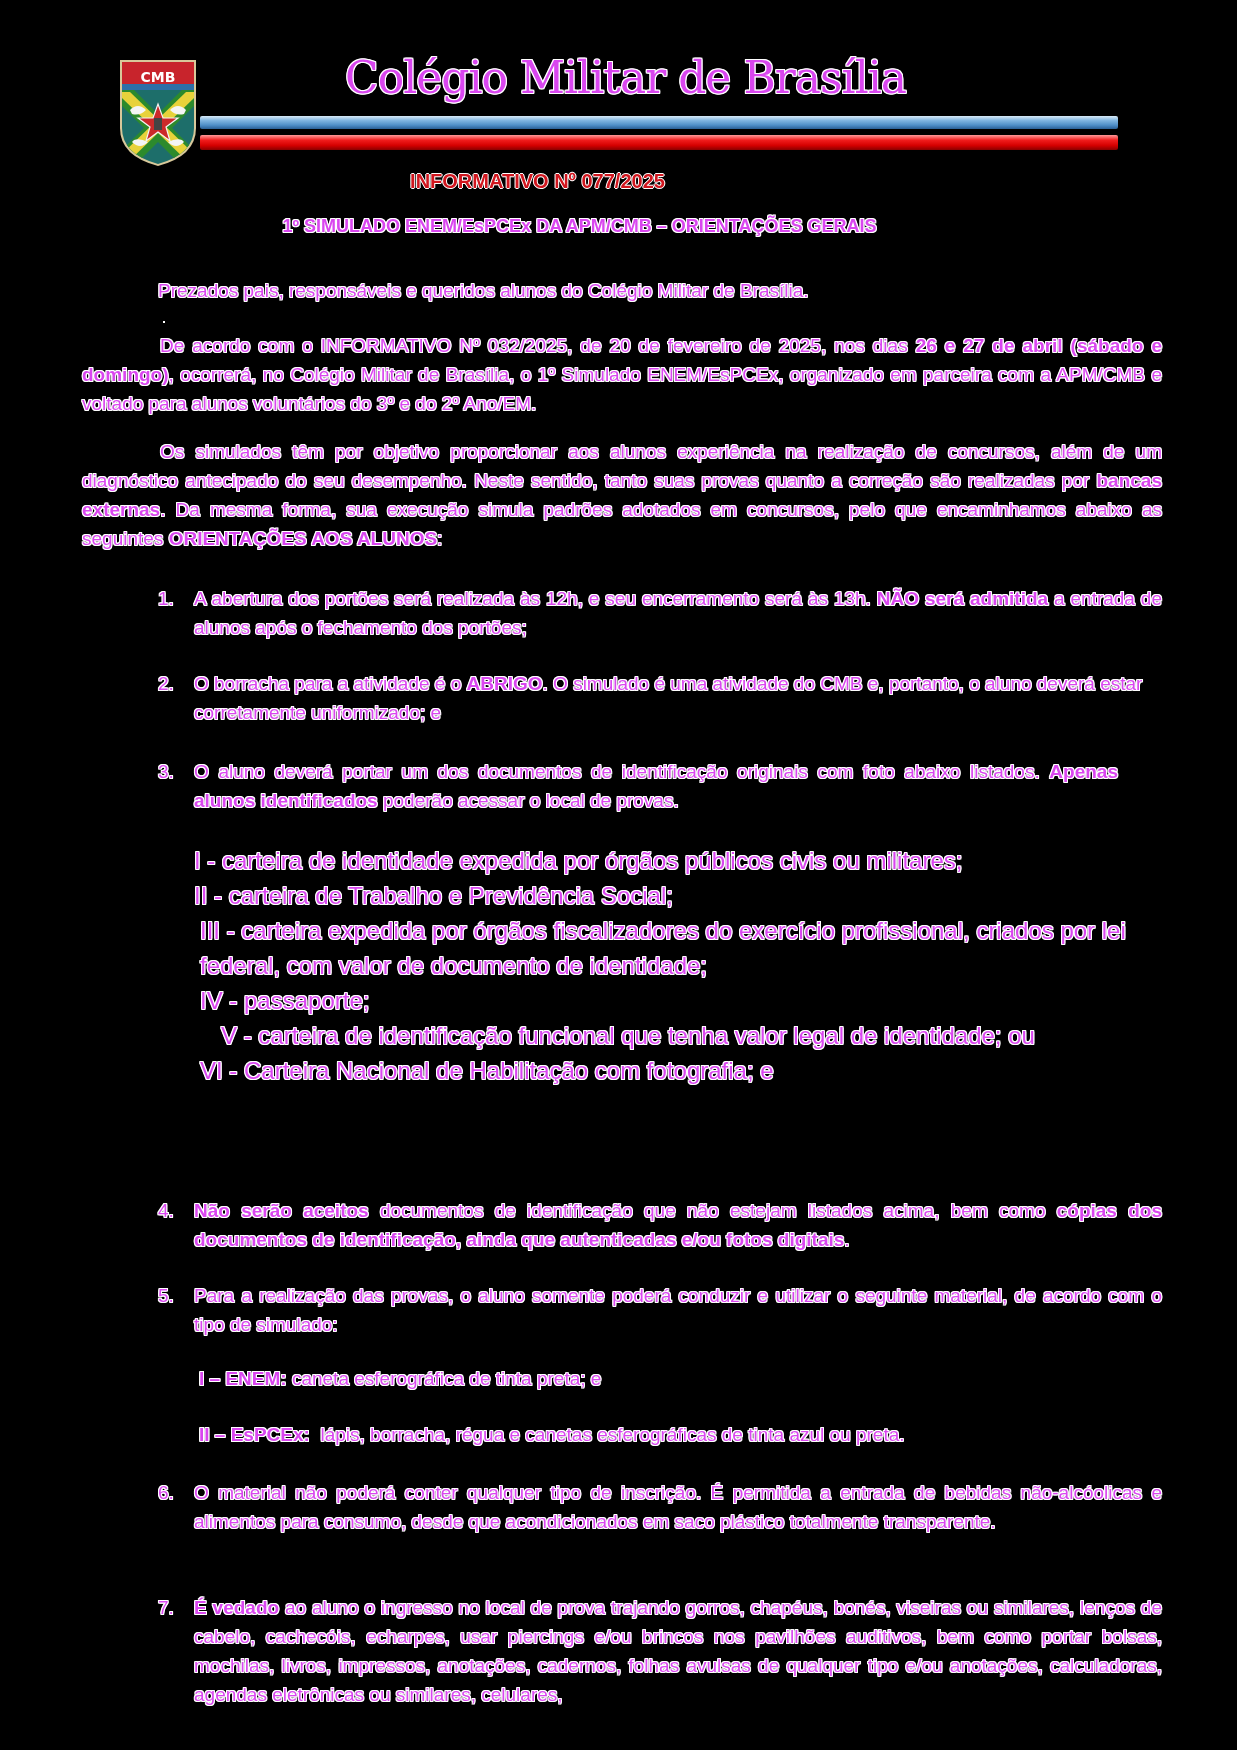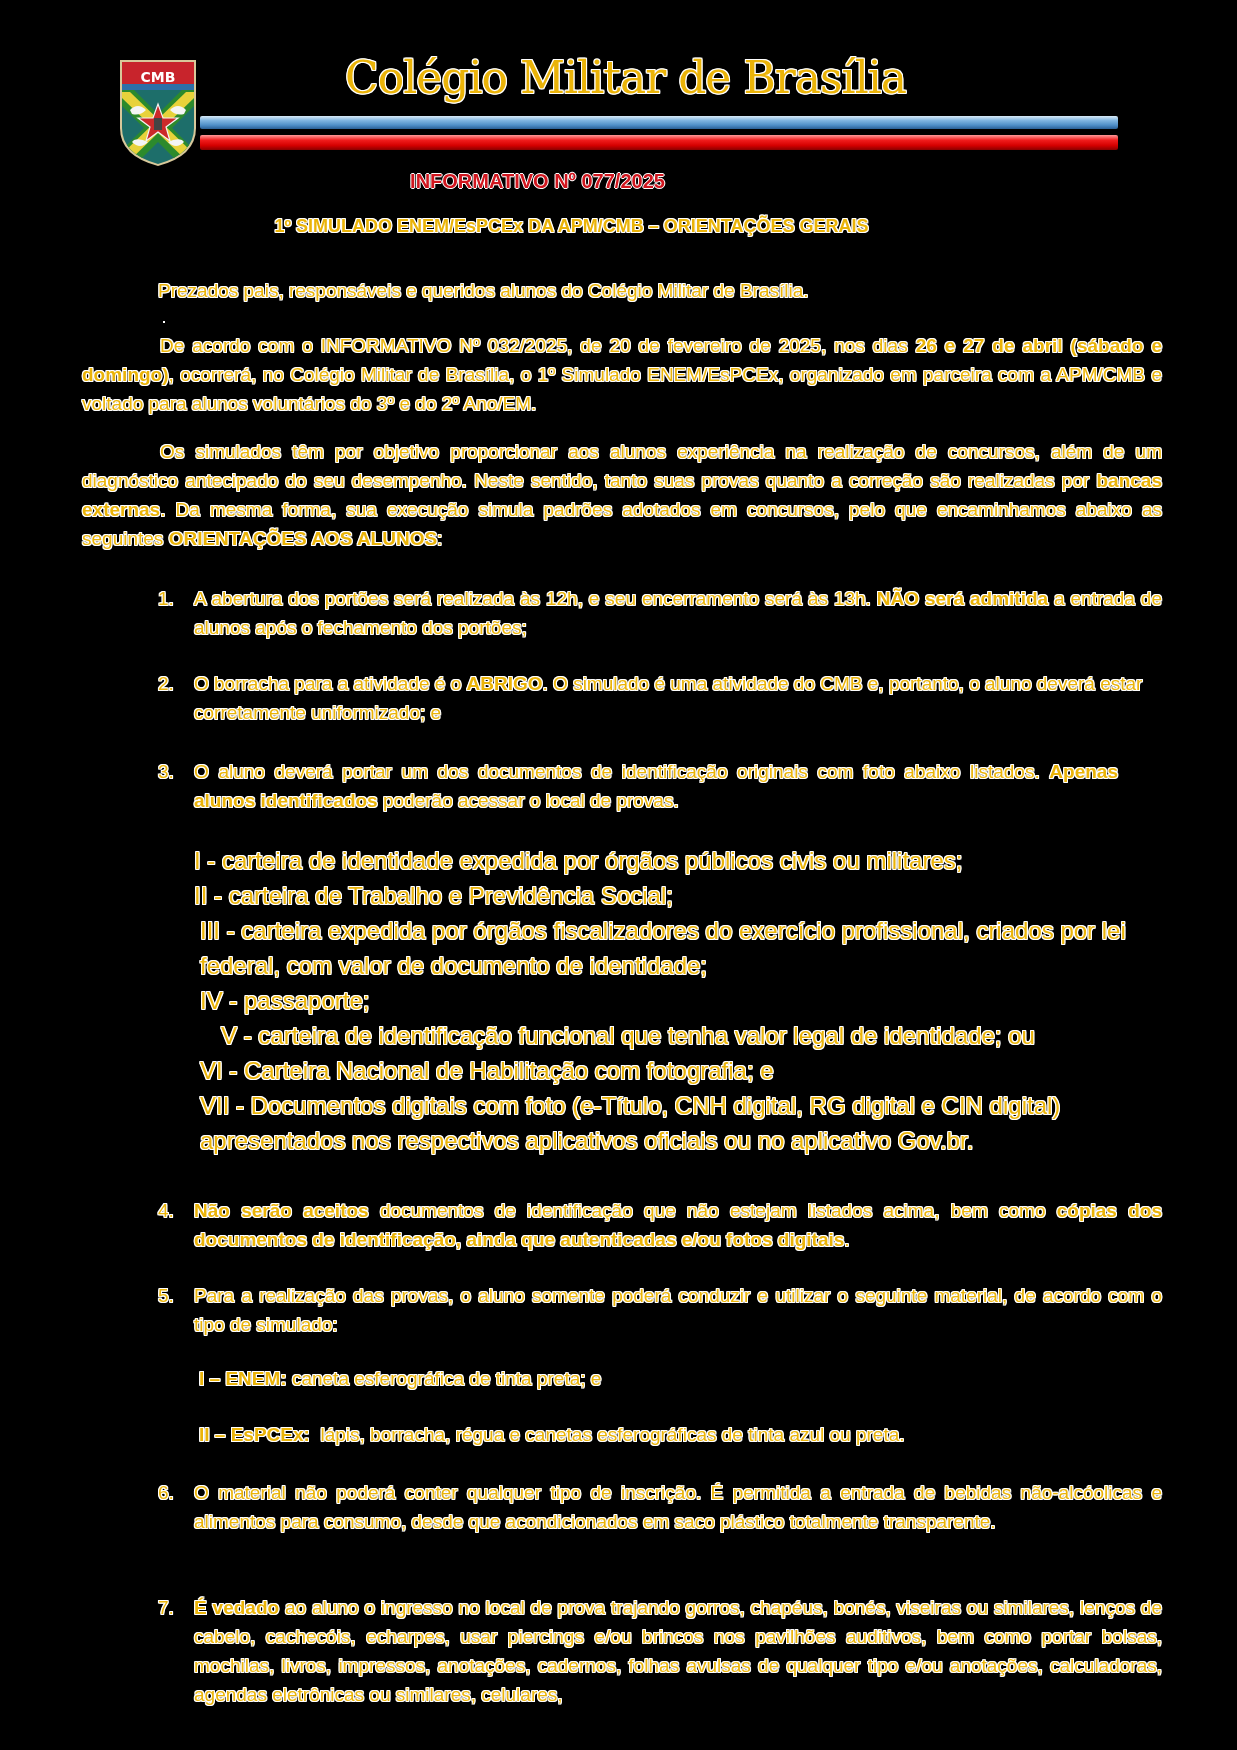--- a/index.html
+++ b/index.html
@@ -10,21 +10,21 @@
     body {
       width: 1237px;
       height: 1750px;
       position: relative;
       overflow: hidden;
       font-family: "DejaVu Sans", sans-serif;
       color: #000;
     }
     
     .t {
-      color: #eab308;
+      color: #d946ef;
       -webkit-text-stroke: 0;
       text-shadow:
         1px 0 0 #fff, -1px 0 0 #fff, 0 1px 0 #fff, 0 -1px 0 #fff,
         1px 1px 0 #fff, -1px -1px 0 #fff, 1px -1px 0 #fff, -1px 1px 0 #fff;
     }
     .header-logo {
       position: absolute;
       left: 118px;
       top: 58px;
       width: 80px;
@@ -65,21 +65,21 @@
       text-align: center;
       font-family: "Liberation Sans", sans-serif;
       font-weight: bold;
       font-size: 20px;
       color: #d0161e;
       text-shadow:
         1px 0 0 #fff, -1px 0 0 #fff, 0 1px 0 #fff, 0 -1px 0 #fff;
     }
     .subtitle {
       position: absolute;
-      left: 8px;
+      left: 16px;
       width: 1127px;
       top: 216px;
       text-align: center;
       font-family: "Liberation Sans", sans-serif;
       font-weight: bold;
       font-size: 18px;
     }
     .greeting {
       position: absolute;
       left: 158px;
@@ -204,21 +204,20 @@
   <span class="body"><span>O aluno deverá portar um dos documentos de identificação originais com foto abaixo listados. </span><b>Apenas alunos identificados</b><span> poderão acessar o local de provas.</span></span>
 </div>
 
 <div class="sub t" style="top: 843px;">
   <div>I - carteira de identidade expedida por órgãos públicos civis ou militares;</div>
   <div>II - carteira de Trabalho e Previdência Social;</div>
   <div class="wrap">III - carteira expedida por órgãos fiscalizadores do exercício profissional, criados por lei federal, com valor de documento de identidade;</div>
   <div style="padding-left:6px;">IV - passaporte;</div>
   <div style="padding-left:6px;margin-left:21px;">V - carteira de identificação funcional que tenha valor legal de identidade; ou</div>
   <div style="padding-left:6px;">VI - Carteira Nacional de Habilitação com fotografia; e</div>
-  <div class="wrap">VII - Documentos digitais com foto (e-Título, CNH digital, RG digital e CIN digital) apresentados nos respectivos aplicativos oficiais ou no aplicativo Gov.br.</div>
 </div>
 
 <div class="item t" style="top: 1196px;">
   <span class="num">4.</span>
   <span class="body"><b>Não serão aceitos</b><span> documentos de identificação que não estejam listados acima, bem como </span><b>cópias dos documentos de identificação, ainda que autenticadas e/ou fotos digitais</b><span>.</span></span>
 </div>
 
 <div class="item t" style="top: 1281px;">
   <span class="num">5.</span>
   <span class="body"><span>Para a realização das provas, o aluno somente poderá conduzir e utilizar o seguinte material, de acordo com o tipo de simulado:</span></span>

